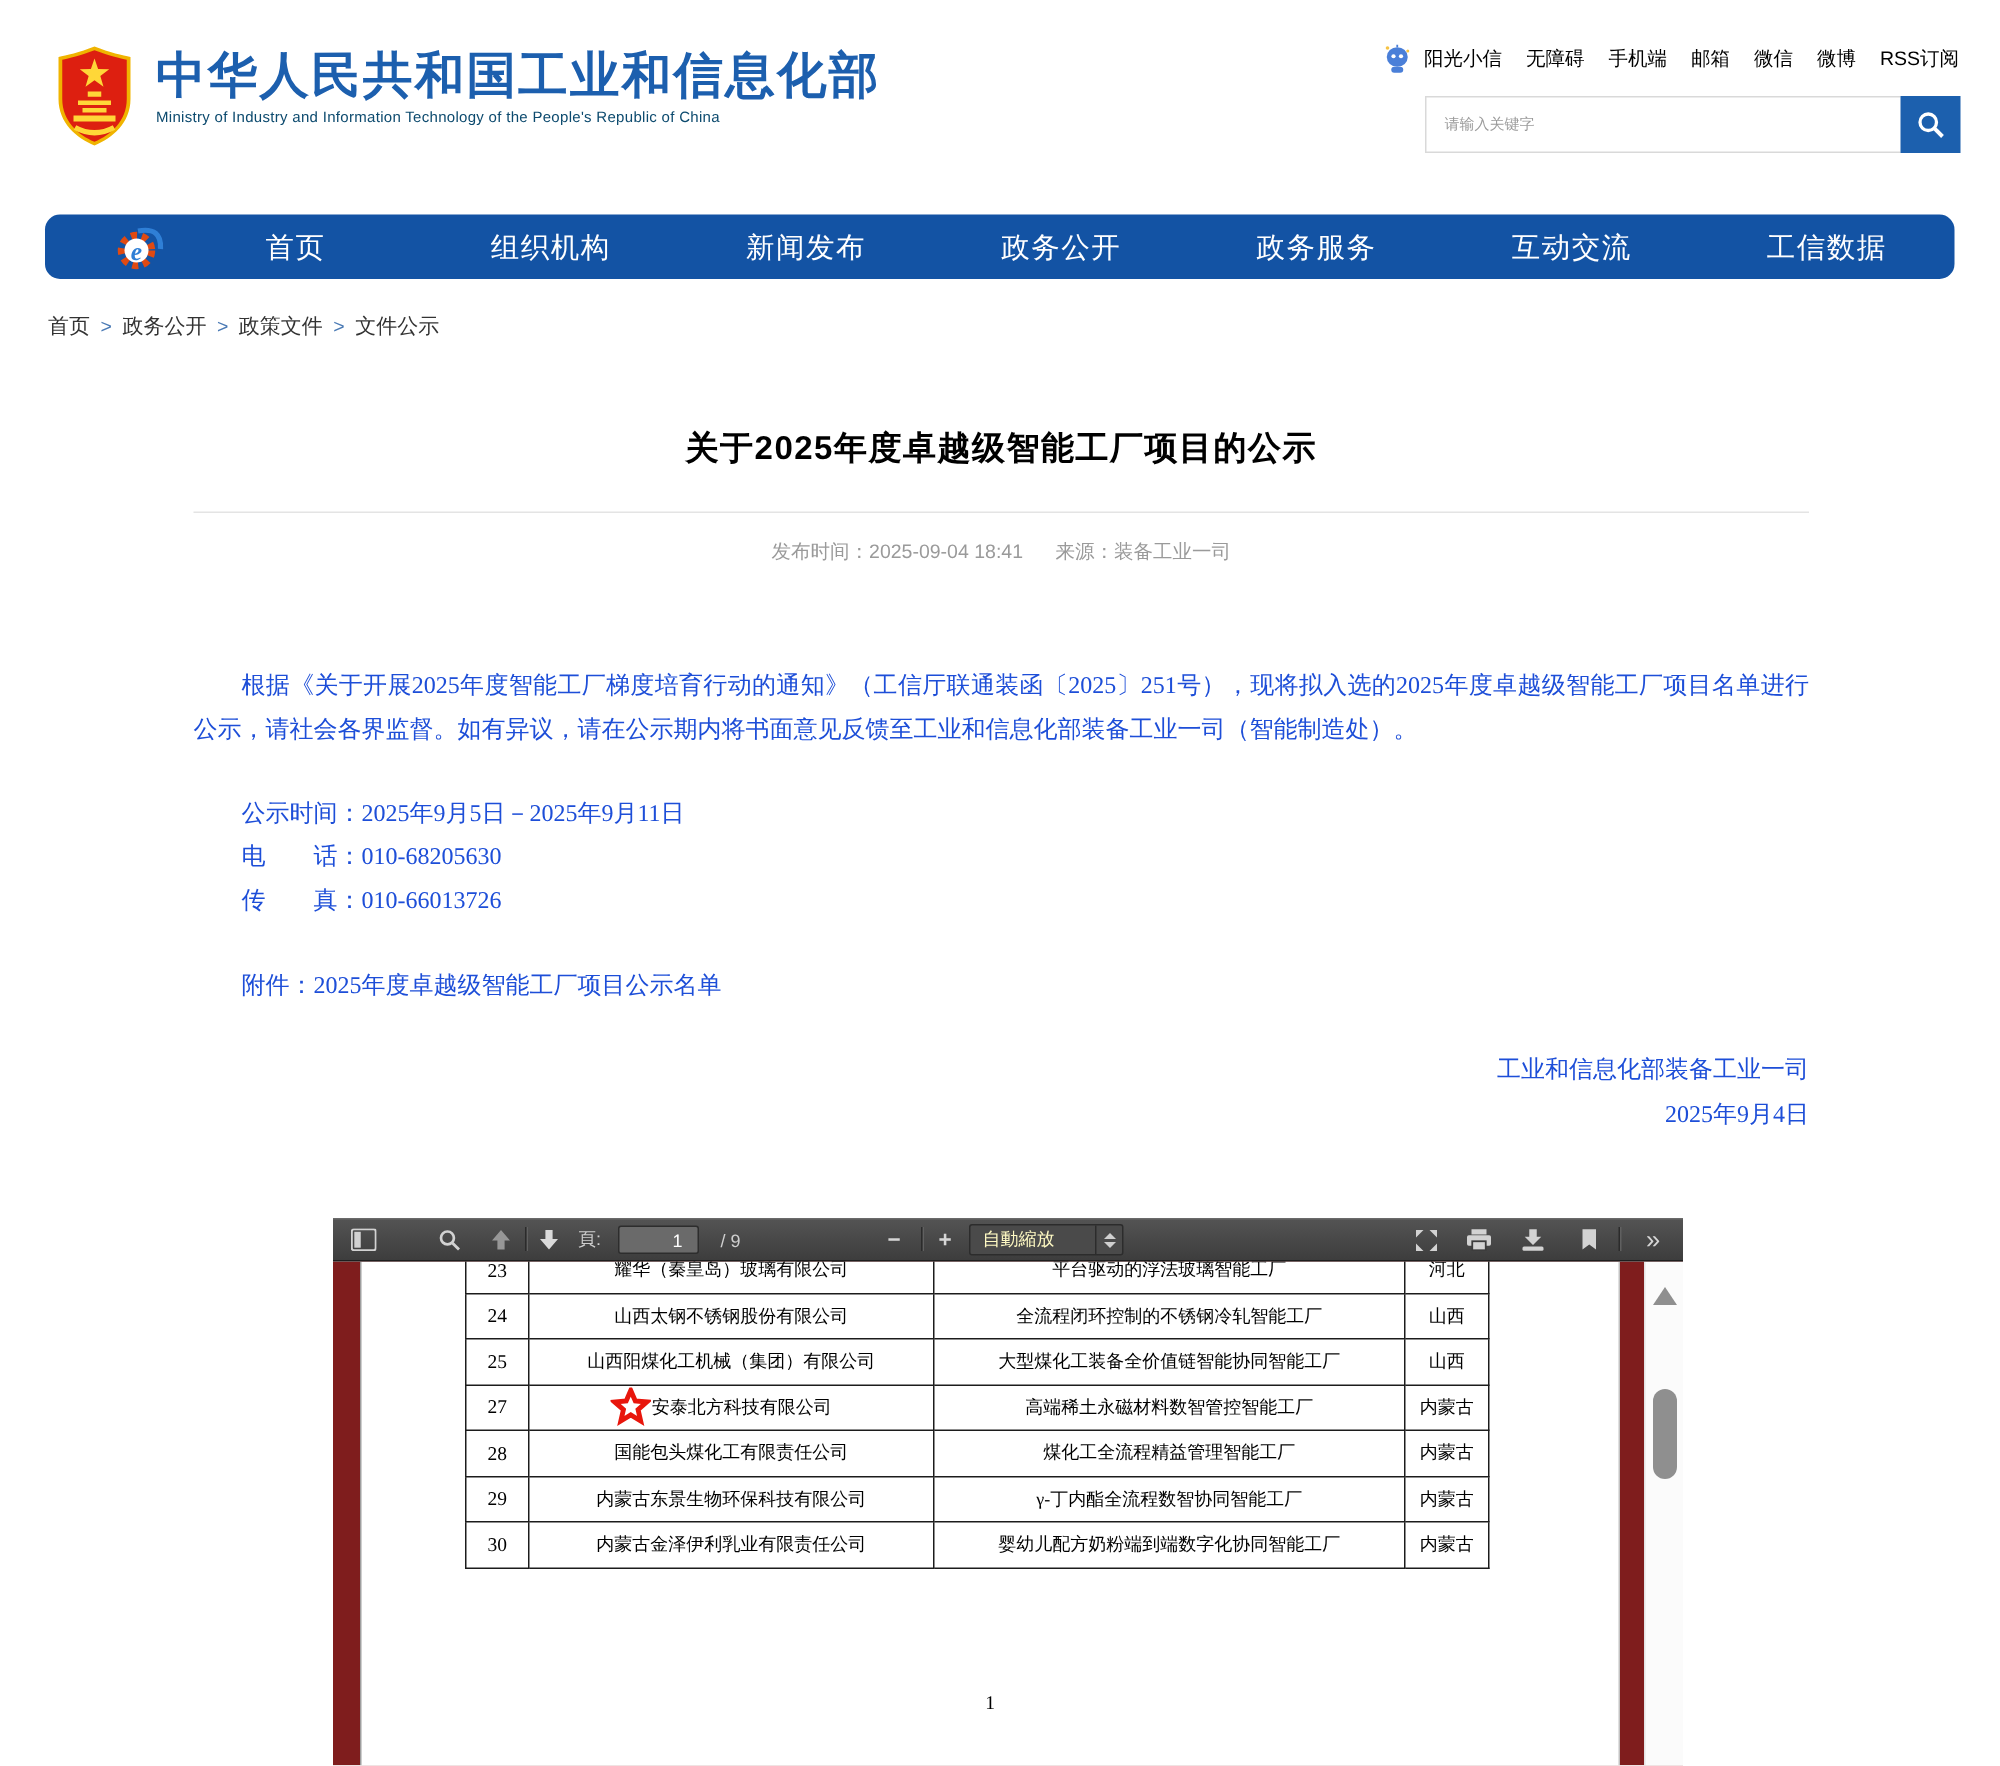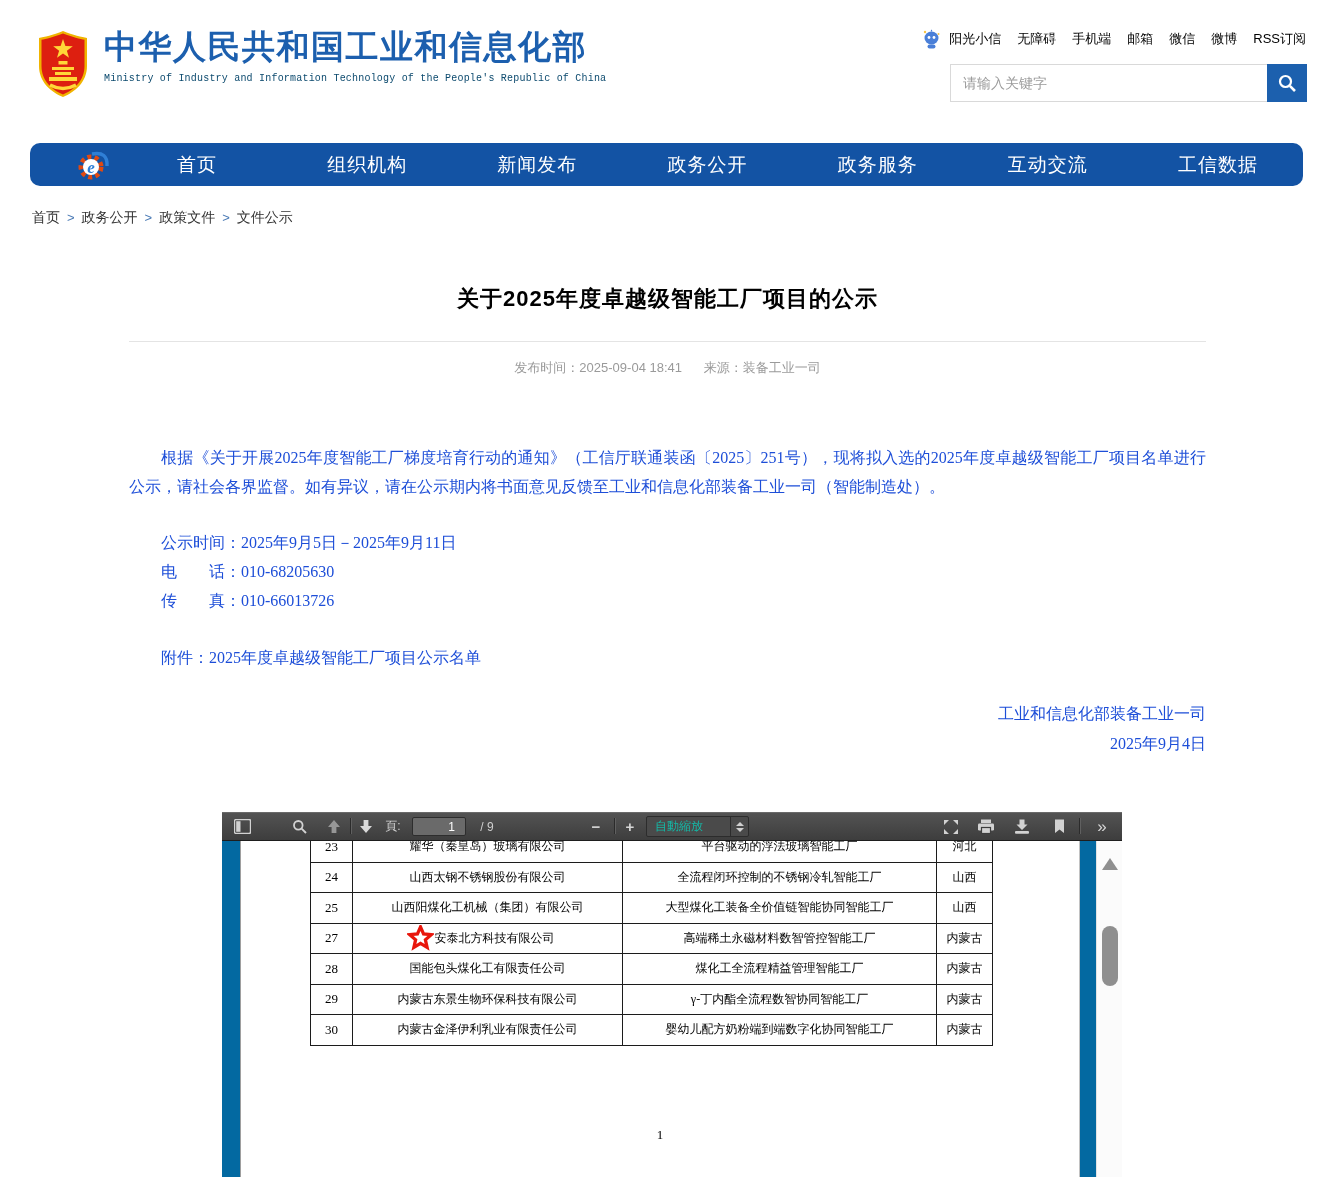--- a/index.html
+++ b/index.html
@@ -3,30 +3,30 @@
 <meta charset="utf-8">
 <style>
   * { box-sizing: border-box; }
   html,body { margin:0; padding:0; background:#fff; }
   body { font-family:"Liberation Sans","DejaVu Sans",sans-serif; }
   .page { position:relative; width:1333px; height:1177px; background:#fff; overflow:hidden; }
 
   
   .brand { position:absolute; left:35px; top:30px; display:flex; align-items:flex-start; }
   .emblem { width:56px; height:68px; flex:0 0 auto; }
-  .brand-text { margin-left:13px;font-family:Liberation Mono, monospace; }
+  .brand-text { margin-left:13px; }
   .title-zh { font-size:33px; font-weight:bold; color:#1c5fae; letter-spacing:1.5px; line-height:40px; }
   .title-en { font-size:10px; color:#0c4a6e; margin-top:3px; letter-spacing:0.2px; }
 
   .top-links { position:absolute; right:27px; top:29px; display:flex; align-items:center; gap:16px; font-size:13px; }
   .top-links a { color:#000000; text-decoration:none; white-space:nowrap; }
   .mascot { width:19px; height:20px; margin-right:-8px; }
 
   .search-bar { position:absolute; right:26px; top:64px; display:flex; align-items:stretch; }
-  .search-input { width:317px; height:38px; border:1px solid #d9d9d9; border-right:none; padding:0 12px; font-size:14px; color:#3b82f6; outline:none; }
+  .search-input { width:317px; height:38px; border:1px solid #d9d9d9; border-right:none; padding:0 12px; font-size:10px; color:#3b82f6; outline:none; }
   .search-input::placeholder { color:#9b9b9b; }
   .search-btn { width:40px; height:38px; background:#1c60ae; border:none; cursor:pointer; display:flex; align-items:center; justify-content:center; }
 
   
   .main-nav { position:absolute; left:30px; top:143px; width:1273px; height:43px; background:#1353a4; border-radius:10px; display:flex; align-items:center; }
   .nav-logo { position:relative; width:36px; height:36px; margin-left:46px; flex:0 0 auto; }
   .nav-item { flex:1; text-align:center; color:#fff; font-size:19px; text-decoration:none; letter-spacing:1px; }
 
   
   .breadcrumb { position:absolute; left:32px; top:209px; font-size:14px; color:#333; }
@@ -48,28 +48,28 @@
   .sigdate { margin-top:1px; text-align:right; }
 
   
   .pdf-viewer { position:absolute; left:222px; top:812px; width:900px; height:365px; }
   .pdf-toolbar { position:relative; height:29px; background:linear-gradient(#545454,#3d3d3d); border-bottom:1px solid #1e1e1e; box-shadow:inset 0 1px 0 #6a6a6a; z-index:2; }
   .tb { position:absolute; top:0; height:29px; display:flex; align-items:center; justify-content:center; color:#d6d6d6; cursor:pointer; }
   .tb-divider { position:absolute; top:6px; width:1px; height:16px; background:#2b2b2b; box-shadow:1px 0 0 #606060; }
   .pg-label, .pg-total { font-size:12px; color:#cfcfcf; }
   .page-input { position:absolute; left:190px; top:5px; width:54px; height:19px; background:#6a6a6a; border:1px solid #2d2d2d; border-radius:2px; color:#fff; font-size:12px; text-align:right; padding-right:10px; outline:none; }
   .zoom-text { font-size:15px; font-weight:bold; }
-  .zoom-select { position:absolute; left:424px; top:4px; width:103px; height:21px; background:#4a4a4a; border:1px solid #2c2c2c; border-radius:2px; display:flex; align-items:center; color:#14b8a6; font-size:12px; cursor:pointer; }
+  .zoom-select { position:absolute; left:424px; top:4px; width:103px; height:21px; background:#4a4a4a; border:1px solid #2c2c2c; border-radius:2px; display:flex; align-items:center; color:#fef9c3; font-size:12px; cursor:pointer; }
   .zoom-select .lbl { padding-left:8px; flex:1; }
   .zoom-select .arr { width:18px; height:100%; border-left:1px solid #2c2c2c; display:flex; flex-direction:column; align-items:center; justify-content:center; gap:2px; }
   .tri-up { width:0; height:0; border-left:4px solid transparent; border-right:4px solid transparent; border-bottom:4px solid #cfcfcf; }
   .tri-dn { width:0; height:0; border-left:4px solid transparent; border-right:4px solid transparent; border-top:4px solid #cfcfcf; }
   .chev { font-size:17px; color:#d6d6d6; line-height:29px; }
 
-  .pdf-body { position:relative; height:336px; background:#0369a1; overflow:hidden; }
+  .pdf-body { position:relative; height:336px; background:#7f1d1d; overflow:hidden; }
   .pdf-page { position:absolute; left:18px; top:0; width:840px; height:336px; background:#fff; border-left:1px solid #9e9e9e; border-right:1px solid #c2c2c2; }
   .pdf-table { position:absolute; left:69px; top:-10px; width:682px; border-collapse:collapse; table-layout:fixed; font-family:"Liberation Serif","DejaVu Serif",serif; font-size:12px; color:#000; }
   .pdf-table td { border:1px solid #1c1c1c; height:30.5px; text-align:center; padding:0 2px; overflow:hidden; white-space:nowrap; }
   .pdf-table td.num { font-size:13px; }
   .starred-cell { display:flex; align-items:center; justify-content:center; gap:1px; }
   .star-icon { width:27px; height:26px; flex:0 0 auto; margin-left:-14px; }
   .pdf-footer-num { position:absolute; top:286px; left:0; width:100%; text-align:center; font-family:"Liberation Serif","DejaVu Serif",serif; font-size:13px; color:#000; }
 
   .pdf-scrollbar { position:absolute; right:0; top:0; width:26px; height:336px; background:#fbfbfb; border-left:1px solid #e3e3e3; }
   .scroll-up { position:absolute; top:17px; left:5px; width:0; height:0; border-left:8px solid transparent; border-right:8px solid transparent; border-bottom:12px solid #8f8f8f; }

